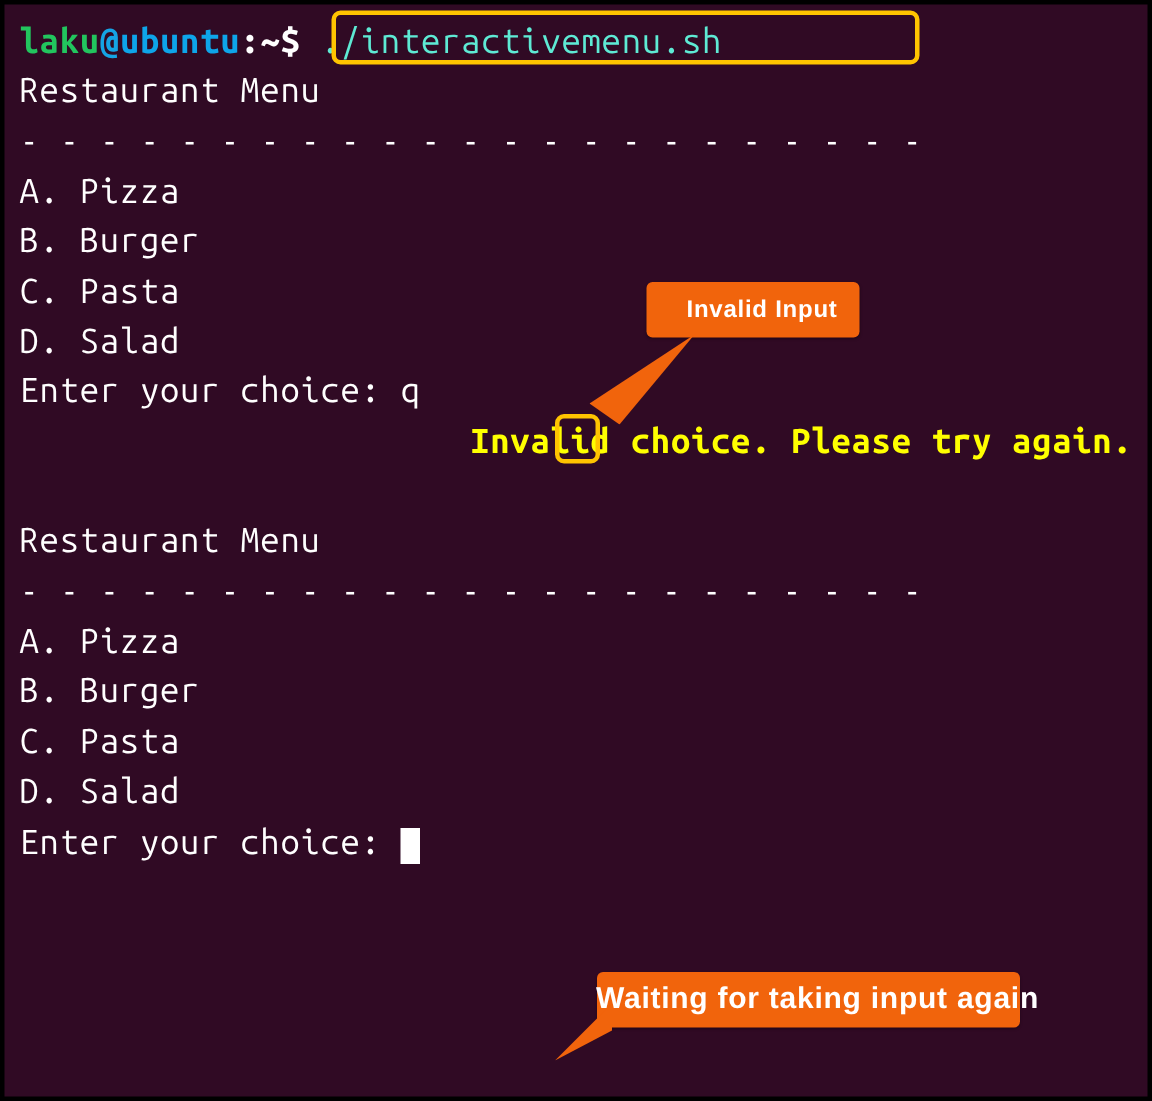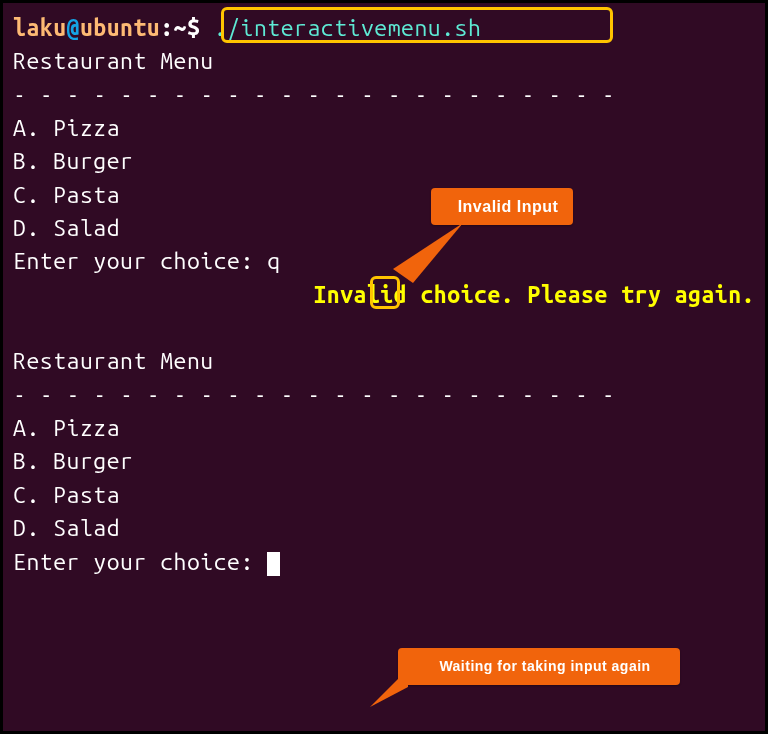--- a/index.html
+++ b/index.html
@@ -12,22 +12,22 @@
     font-size: 23px;
     line-height: 1.45;
     color: #ffffff;
     border: 3px solid #000000;
     padding: 8px 10px 10px 10px;
     position: relative;
     overflow: hidden;
     letter-spacing: 0.5px;
   }
   .line { white-space: pre; }
-  .user { color: #fdba74; font-weight: bold; }
-  .host { color: #fdba74; font-weight: bold; text-align: right; }
+  .user { color: #22c55e; font-weight: bold; }
+  .host { color: #0ea5e9; font-weight: bold; text-align: right; }
   .at   { color: #15a4e5; font-weight: bold; }
   .colon{ color: #ffffff; font-weight: bold; }
   .path { color: #ffffff; font-weight: bold; }
   .dollar{ color:#ffffff; font-weight: bold; }
   .cmd  { color: #5eead4; }
   .err  { color: #ffff00; font-weight: bold; text-align: right; }
   .cursor-block {
     display:inline-block;
     width:13px; height:24px;
     background:#ffffff;
@@ -53,21 +53,21 @@
     font-weight:bold;
     border-radius:4px;
     display:flex;
     align-items:center;
     justify-content:center;
     box-shadow:0 1px 2px rgba(0,0,0,0.3);
     white-space:nowrap;
     padding-left:12px;
   }
   .callout.c1 { top:185px; left:428px; width:142px; height:37px; font-size:16px; }
-  .callout.c2 { top:645px; left:395px; width:282px; height:37px; font-size:14px; }
+  .callout.c2 { top:645px; left:395px; width:282px; height:37px; font-size:20px; }
 
   
   svg.tail { position:absolute; pointer-events:none; }
 </style>
 </head>
 <body>
 
 <div class="line"><span class="user">laku</span><span class="at">@</span><span class="host">ubuntu</span><span class="colon">:</span><span class="path">~</span><span class="dollar">$ </span><span class="cmd">./interactivemenu.sh</span></div>
 
 <div class="line">Restaurant Menu</div>

